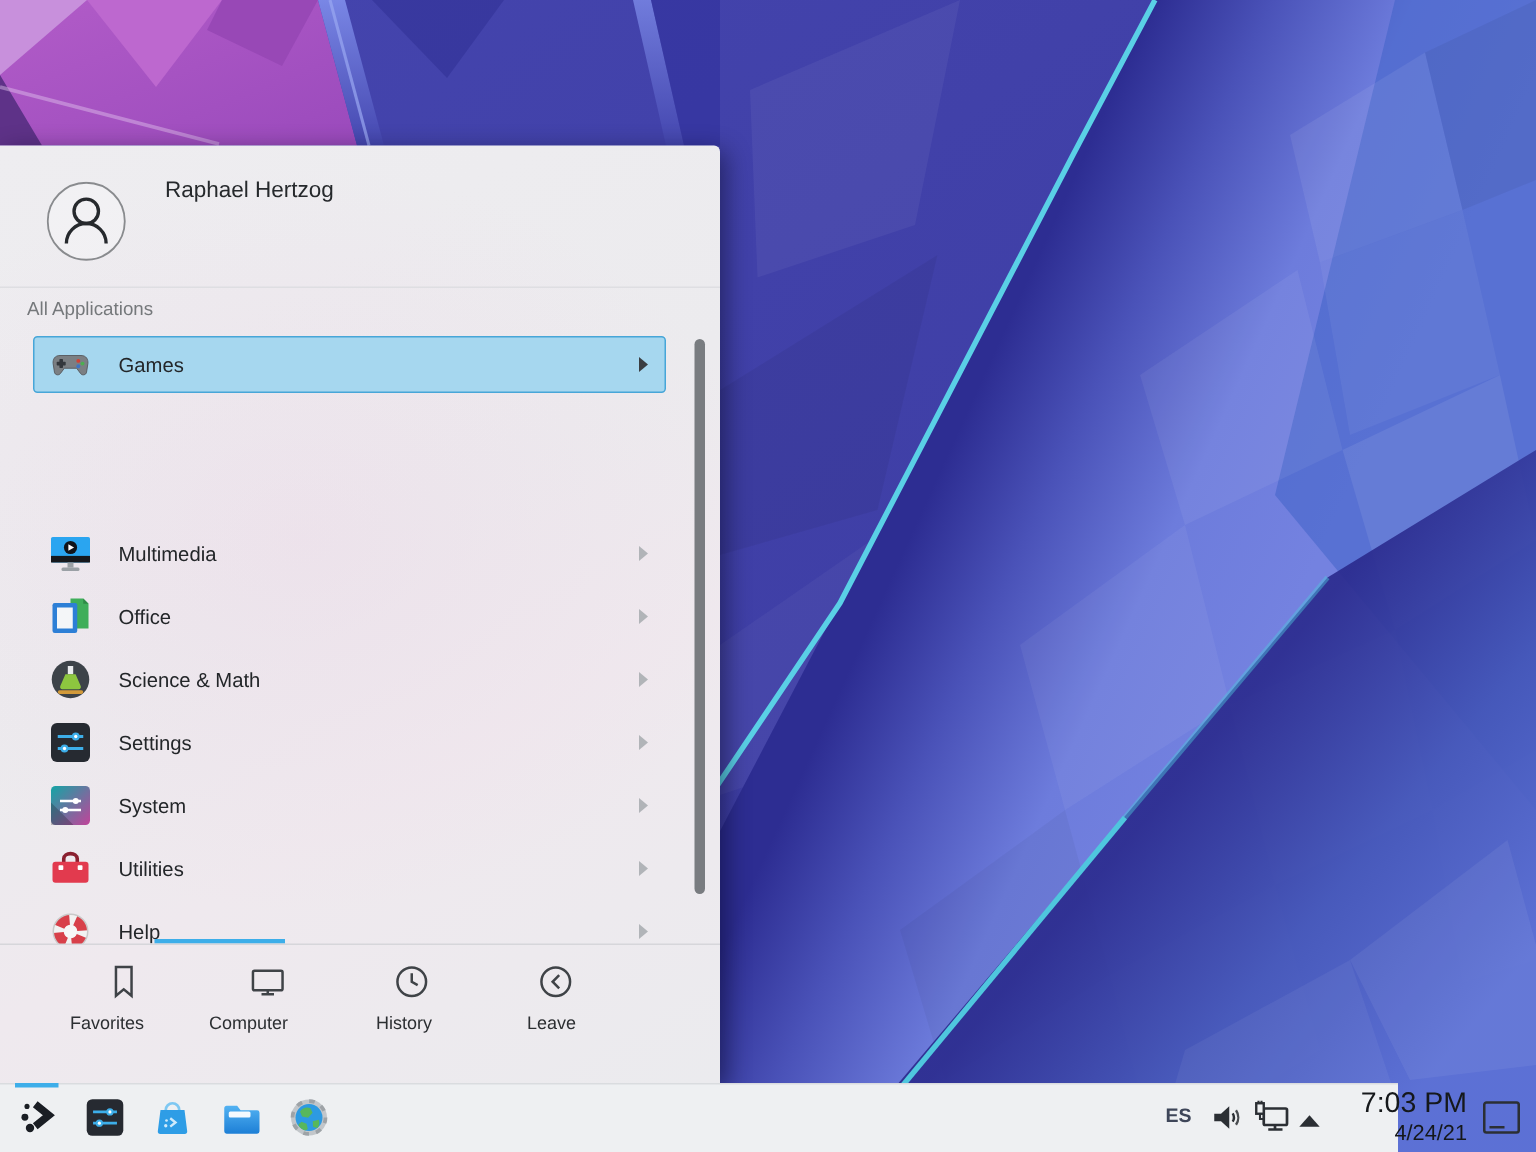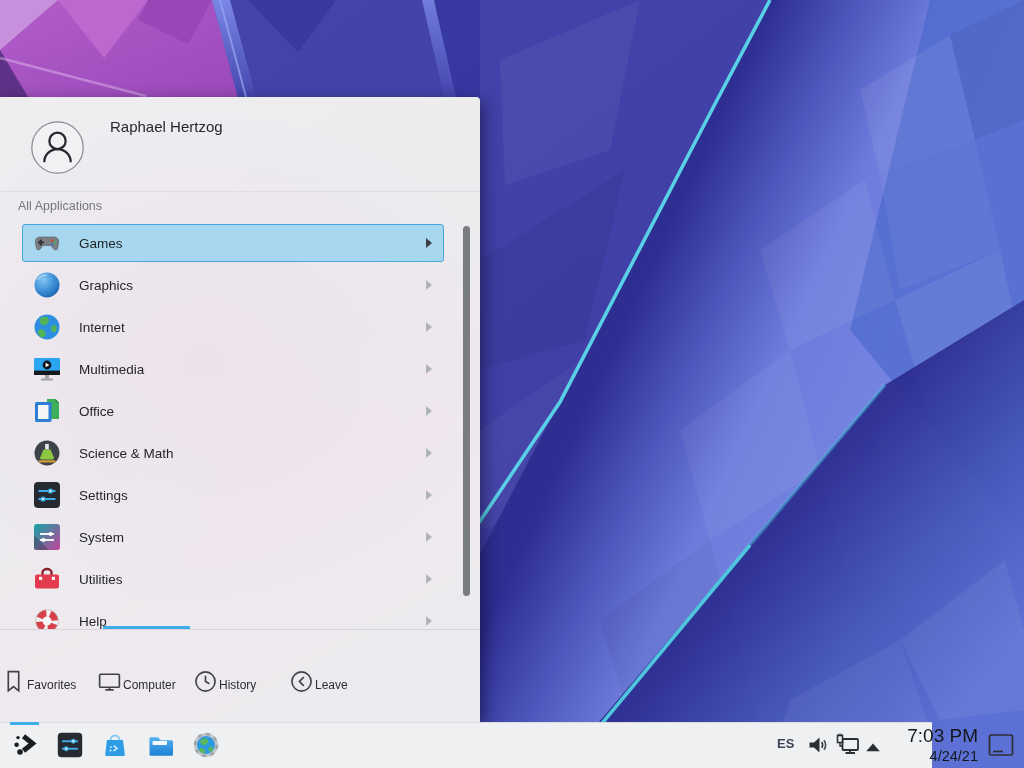--- a/index.html
+++ b/index.html
@@ -35,21 +35,21 @@
   .cat-arrow{position:absolute;right:11px;top:13px;width:0;height:0;
         border-top:5px solid transparent;border-bottom:5px solid transparent;
         border-left:6px solid #b1b4b8}
   .cat-row.sel .cat-arrow{border-left-color:#3a3e42}
   .scrollbar{position:absolute;left:463px;top:129px;width:7px;height:370px;
         border-radius:3.5px;background:#797c80}
 
   .tab-indicator{position:absolute;left:103px;top:529px;width:87px;height:3px;background:#3daee9}
   .tabbar-sep{position:absolute;left:0;top:532px;width:480px;height:1px;background:#d6d6da}
   .tabbar{position:absolute;left:0;top:533px;width:480px;height:92px;display:flex}
-  .tab{width:96px;display:flex;flex-direction:row;align-items:center;padding-top:11px;box-sizing:border-box}
+  .tab{width:96px;display:flex;flex-direction:column;align-items:flex-end;padding-top:11px;box-sizing:border-box}
   .tab svg{width:27px;height:27px}
   .tab-label{margin-top:7px;font-size:12px;color:#2c2f32}
 
   
   .taskbar{position:absolute;left:0;top:722px;width:932px;height:46px;z-index:3;
         background:#eef0f2;border-top:1px solid #d9dcdf;box-sizing:border-box}
   .task-indicator{position:absolute;left:10px;top:-1px;width:29px;height:3px;background:#3daee9}
   .tb-icon{position:absolute;top:7px;width:30px;height:30px}
   .tray-text{position:absolute;left:777px;top:13px;font-size:13px;font-weight:bold;color:#3e4659}
   .clock{position:absolute;left:886px;top:1px;width:92px;text-align:right;color:#15181b}
@@ -145,57 +145,21 @@
           <rect x="6.8" y="14.2" width="6" height="2.4" rx=".5" fill="#33373c"></rect>
           <circle cx="21.2" cy="13.6" r="1.3" fill="#cf4236"></circle>
           <circle cx="24" cy="15.4" r="1.3" fill="#4caf50"></circle>
           <circle cx="21.2" cy="17.2" r="1.3" fill="#3f74c4"></circle>
         </svg>
       </span>
       <span class="cat-label">Games</span>
       <span class="cat-arrow"></span>
     </div>
 
-    <div class="cat-row" style="top:169px">
-      <span class="cat-icon">
-        <svg viewBox="0 0 32 32">
-          <defs>
-              <radialGradient id="gSph" cx=".35" cy=".3" r=".8">
-            <stop offset="0" stop-color="#85c6f2"></stop>
-                <stop offset=".55" stop-color="#3d8fd8"></stop>
-                <stop offset="1" stop-color="#1a5fae"></stop>
-          </radialGradient>
-            </defs>
-          <circle cx="16" cy="16" r="12.5" fill="url(#gSph)"></circle>
-          <path d="M6.5 11a11.5 11.5 0 0 1 9.5-5" stroke="#cfe7fa" stroke-width="2" fill="none" opacity=".5"></path>
-        </svg>
-      </span>
-      <span class="cat-label">Graphics</span>
-      <span class="cat-arrow"></span>
-    </div>
-
-    <div class="cat-row" style="top:211px">
-      <span class="cat-icon">
-        <svg viewBox="0 0 32 32">
-          <defs>
-              <clipPath id="cGlobe">
-                <circle cx="16" cy="16" r="12.5"></circle>
-              </clipPath>
-            </defs>
-          <circle cx="16" cy="16" r="12.5" fill="#2e8fe0"></circle>
-          <g clip-path="url(#cGlobe)" fill="#53b456">
-            <path d="M8.5 8.5c2-2.6 5.8-3.4 8-2l1.8 3.6-3.5 4.2-4.8-.9z"></path>
-            <path d="M20 15.5l5-1.5c1 2.5.6 5.3-.7 7.4l-3.8-1.3z"></path>
-            <path d="M9.5 18l4.3 1.7 1 4.6-3.1 2.4c-2.7-1.1-4.7-3.2-5.3-5.7z"></path>
-          </g>
-        </svg>
-      </span>
-      <span class="cat-label">Internet</span>
-      <span class="cat-arrow"></span>
-    </div>
+
 
     <div class="cat-row" style="top:253px">
       <span class="cat-icon">
         <svg viewBox="0 0 32 32">
           <rect x="3" y="5" width="26" height="17" rx="1.2" fill="#2aa5f0"></rect>
           <rect x="3" y="17.6" width="26" height="4.4" fill="#15181c"></rect>
           <circle cx="16" cy="12" r="4.4" fill="#10141a"></circle>
           <path d="M14.6 9.8v4.4l3.8-2.2z" fill="#ffffff"></path>
           <rect x="14" y="22" width="4" height="3.4" fill="#9aa0a5"></rect>
           <rect x="10" y="25.4" width="12" height="2.2" rx="1" fill="#9aa0a5"></rect>

